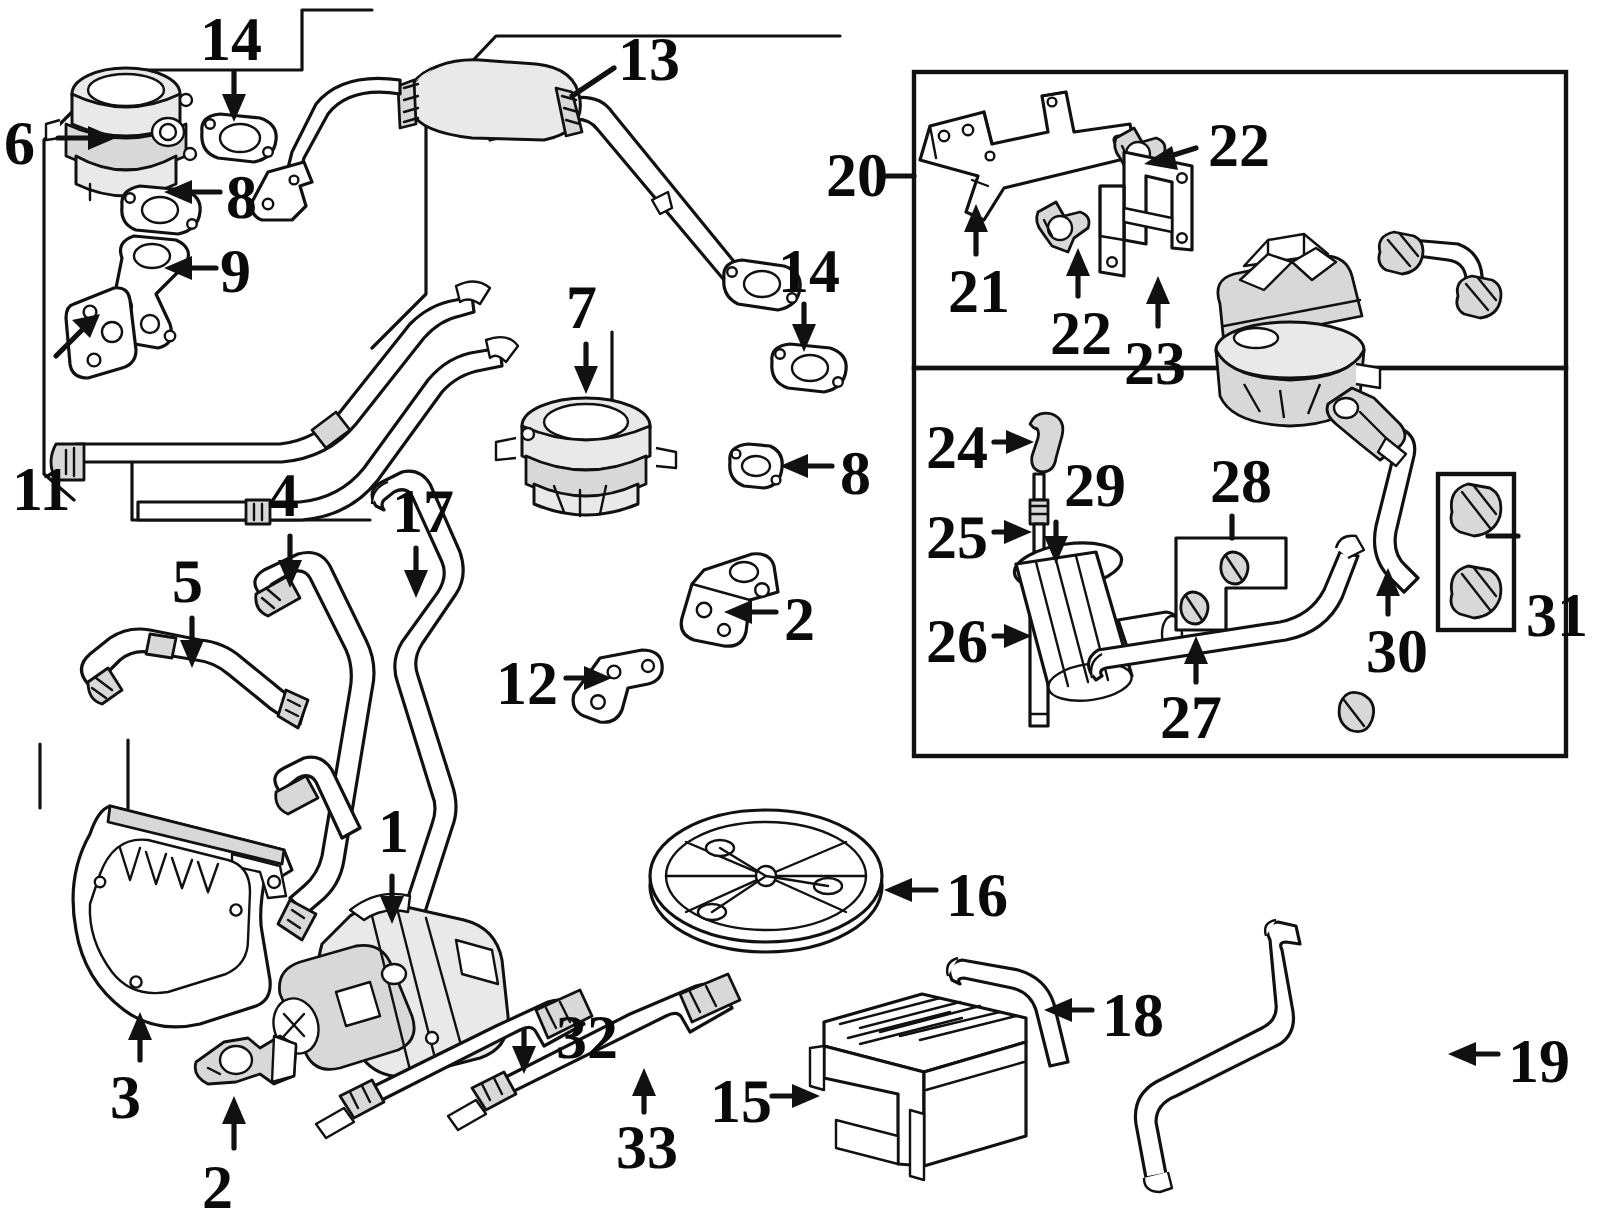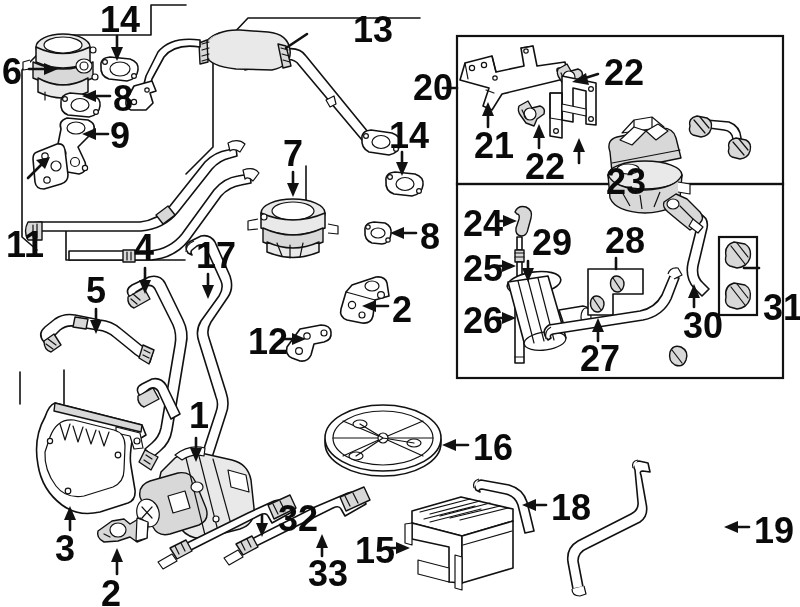--- a/index.html
+++ b/index.html
@@ -2,23 +2,23 @@
 <html><head>
 <meta charset="utf-8">
 <style>
   html,body{margin:0;padding:0;background:#fff;}
   body{width:800px;height:607px;overflow:hidden;
        font-family:"Liberation Sans", sans-serif;}
   #diagram-root{position:relative;width:800px;height:607px;background:#ffffff;}
   svg.layer{position:absolute;left:0;top:0;width:800px;height:607px;}
   .callout{
     position:absolute;
-    font-family:Liberation Sans, sans-serif;
+    font-family:Liberation Serif, serif;
     font-weight:bold;
-    font-size:36px;
+    font-size:31px;
     line-height:31px;
     color:#0a0a0a;
     white-space:nowrap;
     user-select:none;
   }
   .footnote{
     position:absolute;
     left:110px;
     top:581px;
     font-family:"Liberation Sans", sans-serif;
@@ -533,33 +533,33 @@
   <div class="callout" style="left:134px;top:232px;">4</div>
   <div class="callout" style="left:86px;top:275px;">5</div>
   <div class="callout" style="left:2px;top:56px;">6</div>
   <div class="callout" style="left:283px;top:138px;">7</div>
   <div class="callout" style="left:113px;top:83px;">8</div>
   <div class="callout" style="left:420px;top:221px;">8</div>
   <div class="callout" style="left:110px;top:120px;">9</div>
   <div class="callout" style="left:392px;top:294px;">2</div>
   <div class="callout" style="left:6px;top:181px;margin-top:48px;">11</div>
   <div class="callout" style="left:248px;top:326px;">12</div>
-  <div class="callout" style="left:309px;top:14px;margin-left:44px;">13</div>
+  <div class="callout" style="left:309px;top:14px;">13</div>
   <div class="callout" style="left:100px;top:4px;">14</div>
   <div class="callout" style="left:389px;top:120px;">14</div>
   <div class="callout" style="left:355px;top:535px;">15</div>
   <div class="callout" style="left:473px;top:432px;">16</div>
   <div class="callout" style="left:551px;top:492px;">18</div>
   <div class="callout" style="left:754px;top:515px;">19</div>
   <div class="callout" style="left:196px;top:240px;">17</div>
   <div class="callout" style="left:413px;top:72px;">20</div>
   <div class="callout" style="left:474px;top:130px;">21</div>
   <div class="callout" style="left:604px;top:57px;">22</div>
   <div class="callout" style="left:525px;top:151px;">22</div>
-  <div class="callout" style="left:562px;top:166px;margin-left:44px;">23</div>
+  <div class="callout" style="left:562px;top:166px;">23</div>
   <div class="callout" style="left:463px;top:208px;">24</div>
   <div class="callout" style="left:463px;top:253px;">25</div>
   <div class="callout" style="left:463px;top:305px;">26</div>
   <div class="callout" style="left:580px;top:343px;">27</div>
   <div class="callout" style="left:605px;top:225px;">28</div>
   <div class="callout" style="left:512px;top:227px;margin-left:20px;">29</div>
   <div class="callout" style="left:683px;top:310px;text-align:center;">30</div>
   <div class="callout" style="left:763px;top:256px;margin-top:36px;">31</div>
   <div class="callout" style="left:246px;top:503px;margin-left:32px;">32</div>
   <div class="callout" style="left:308px;top:558px;">33</div>

